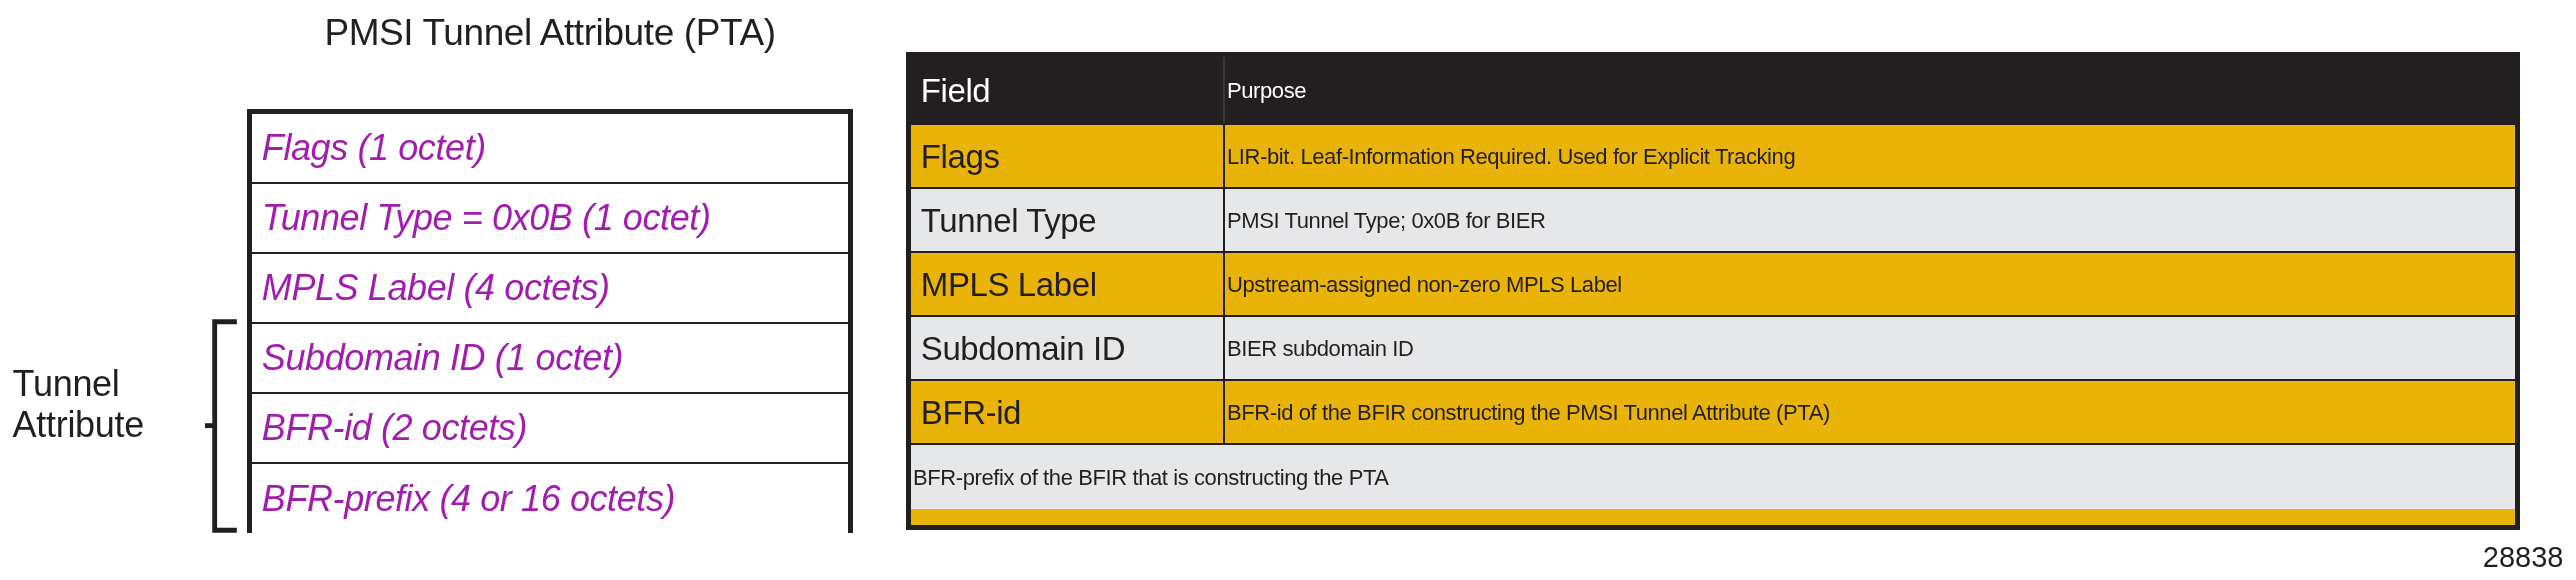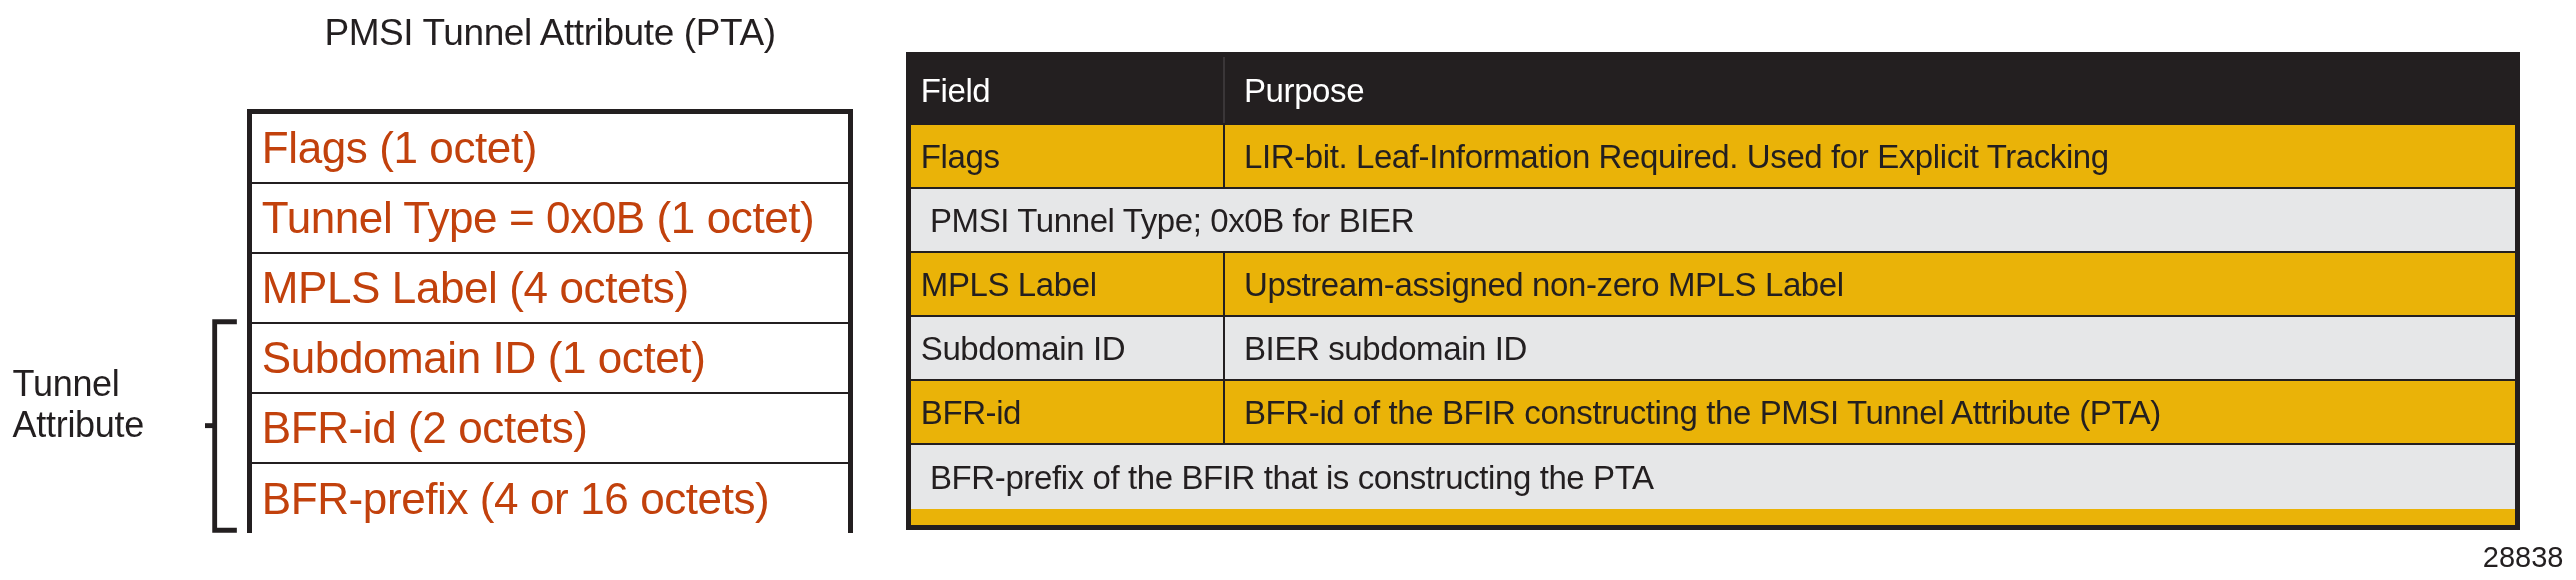--- a/index.html
+++ b/index.html
@@ -55,25 +55,26 @@
     border-bottom: 2.1px solid #231f20;
     display: flex;
     align-items: center;
     padding-left: 9.8px;
     background: #ffffff;
   }
   .pta-row:last-child {
     border-bottom: none;
   }
   .pta-row-label {
-    font-size: 44px;
+    font-size: 36px;
     line-height: 38px;
     letter-spacing: -0.4px;
     white-space: nowrap;
-    color: #c2410c;
+    color: #a21caf;
+    font-style: italic;
   }
 
   
   #tunnel-id-group {
     position: absolute;
     left: 0px;
     top: 308px;
     width: 247px;
     height: 231px;
   }
@@ -138,22 +139,22 @@
     letter-spacing: -0.4px;
     white-space: nowrap;
   }
   .tbl-head .cell-field { border-right: 2.1px solid #3a3638; }
 
   .cell-purpose {
     box-sizing: border-box;
     flex: 1 1 auto;
     display: flex;
     align-items: center;
-    padding-left: 19px;
-    font-size: 33px;
+    padding-left: 2px;
+    font-size: 22px;
     line-height: 35px;
     letter-spacing: -0.4px;
     white-space: nowrap;
     text-align: center;
   }
 
   
   #figure-number {
     position: absolute;
     right: 12.6px;
@@ -211,20 +212,21 @@
     <div class="cell-field">Field</div>
     <div class="cell-purpose">Purpose</div>
   </div>
 
   <div class="tbl-row">
     <div class="cell-field">Flags</div>
     <div class="cell-purpose">LIR-bit. Leaf-Information Required. Used for Explicit Tracking</div>
   </div>
 
   <div class="tbl-row zebra">
+    <div class="cell-field">Tunnel Type</div>
     <div class="cell-purpose">PMSI Tunnel Type; 0x0B for BIER</div>
   </div>
 
   <div class="tbl-row">
     <div class="cell-field">MPLS Label</div>
     <div class="cell-purpose">Upstream-assigned non-zero MPLS Label</div>
   </div>
 
   <div class="tbl-row zebra">
     <div class="cell-field">Subdomain ID</div>

